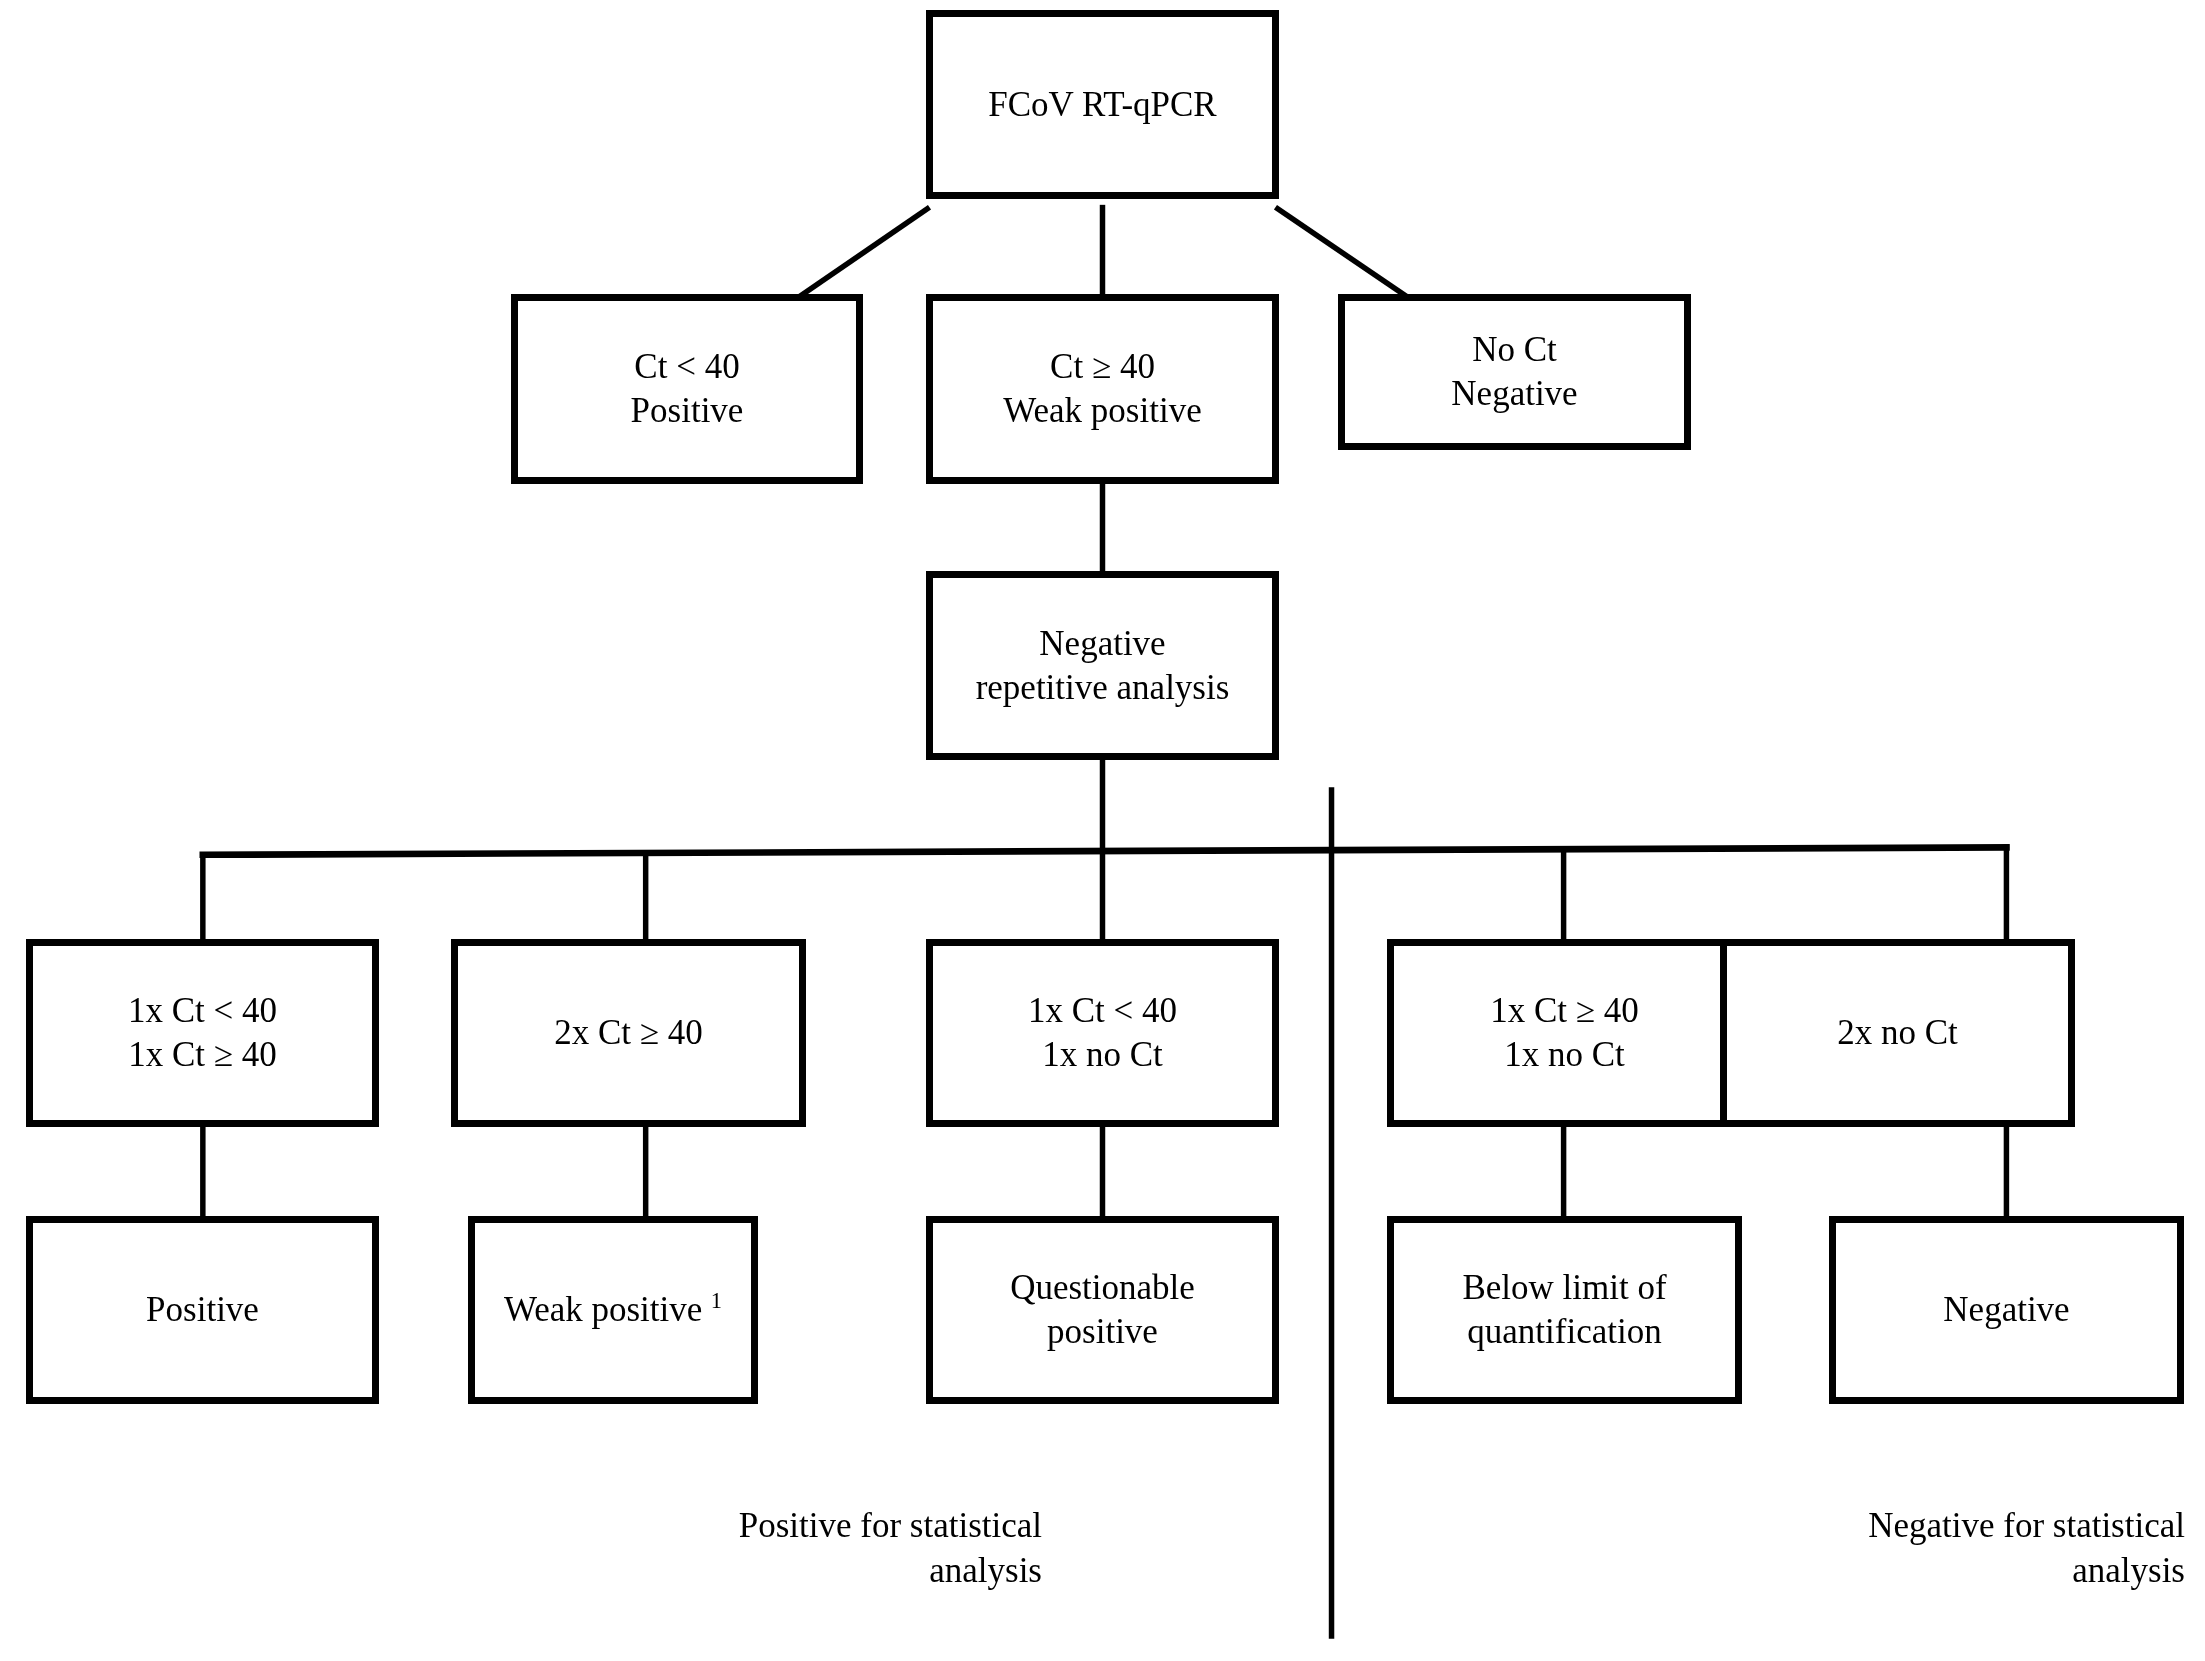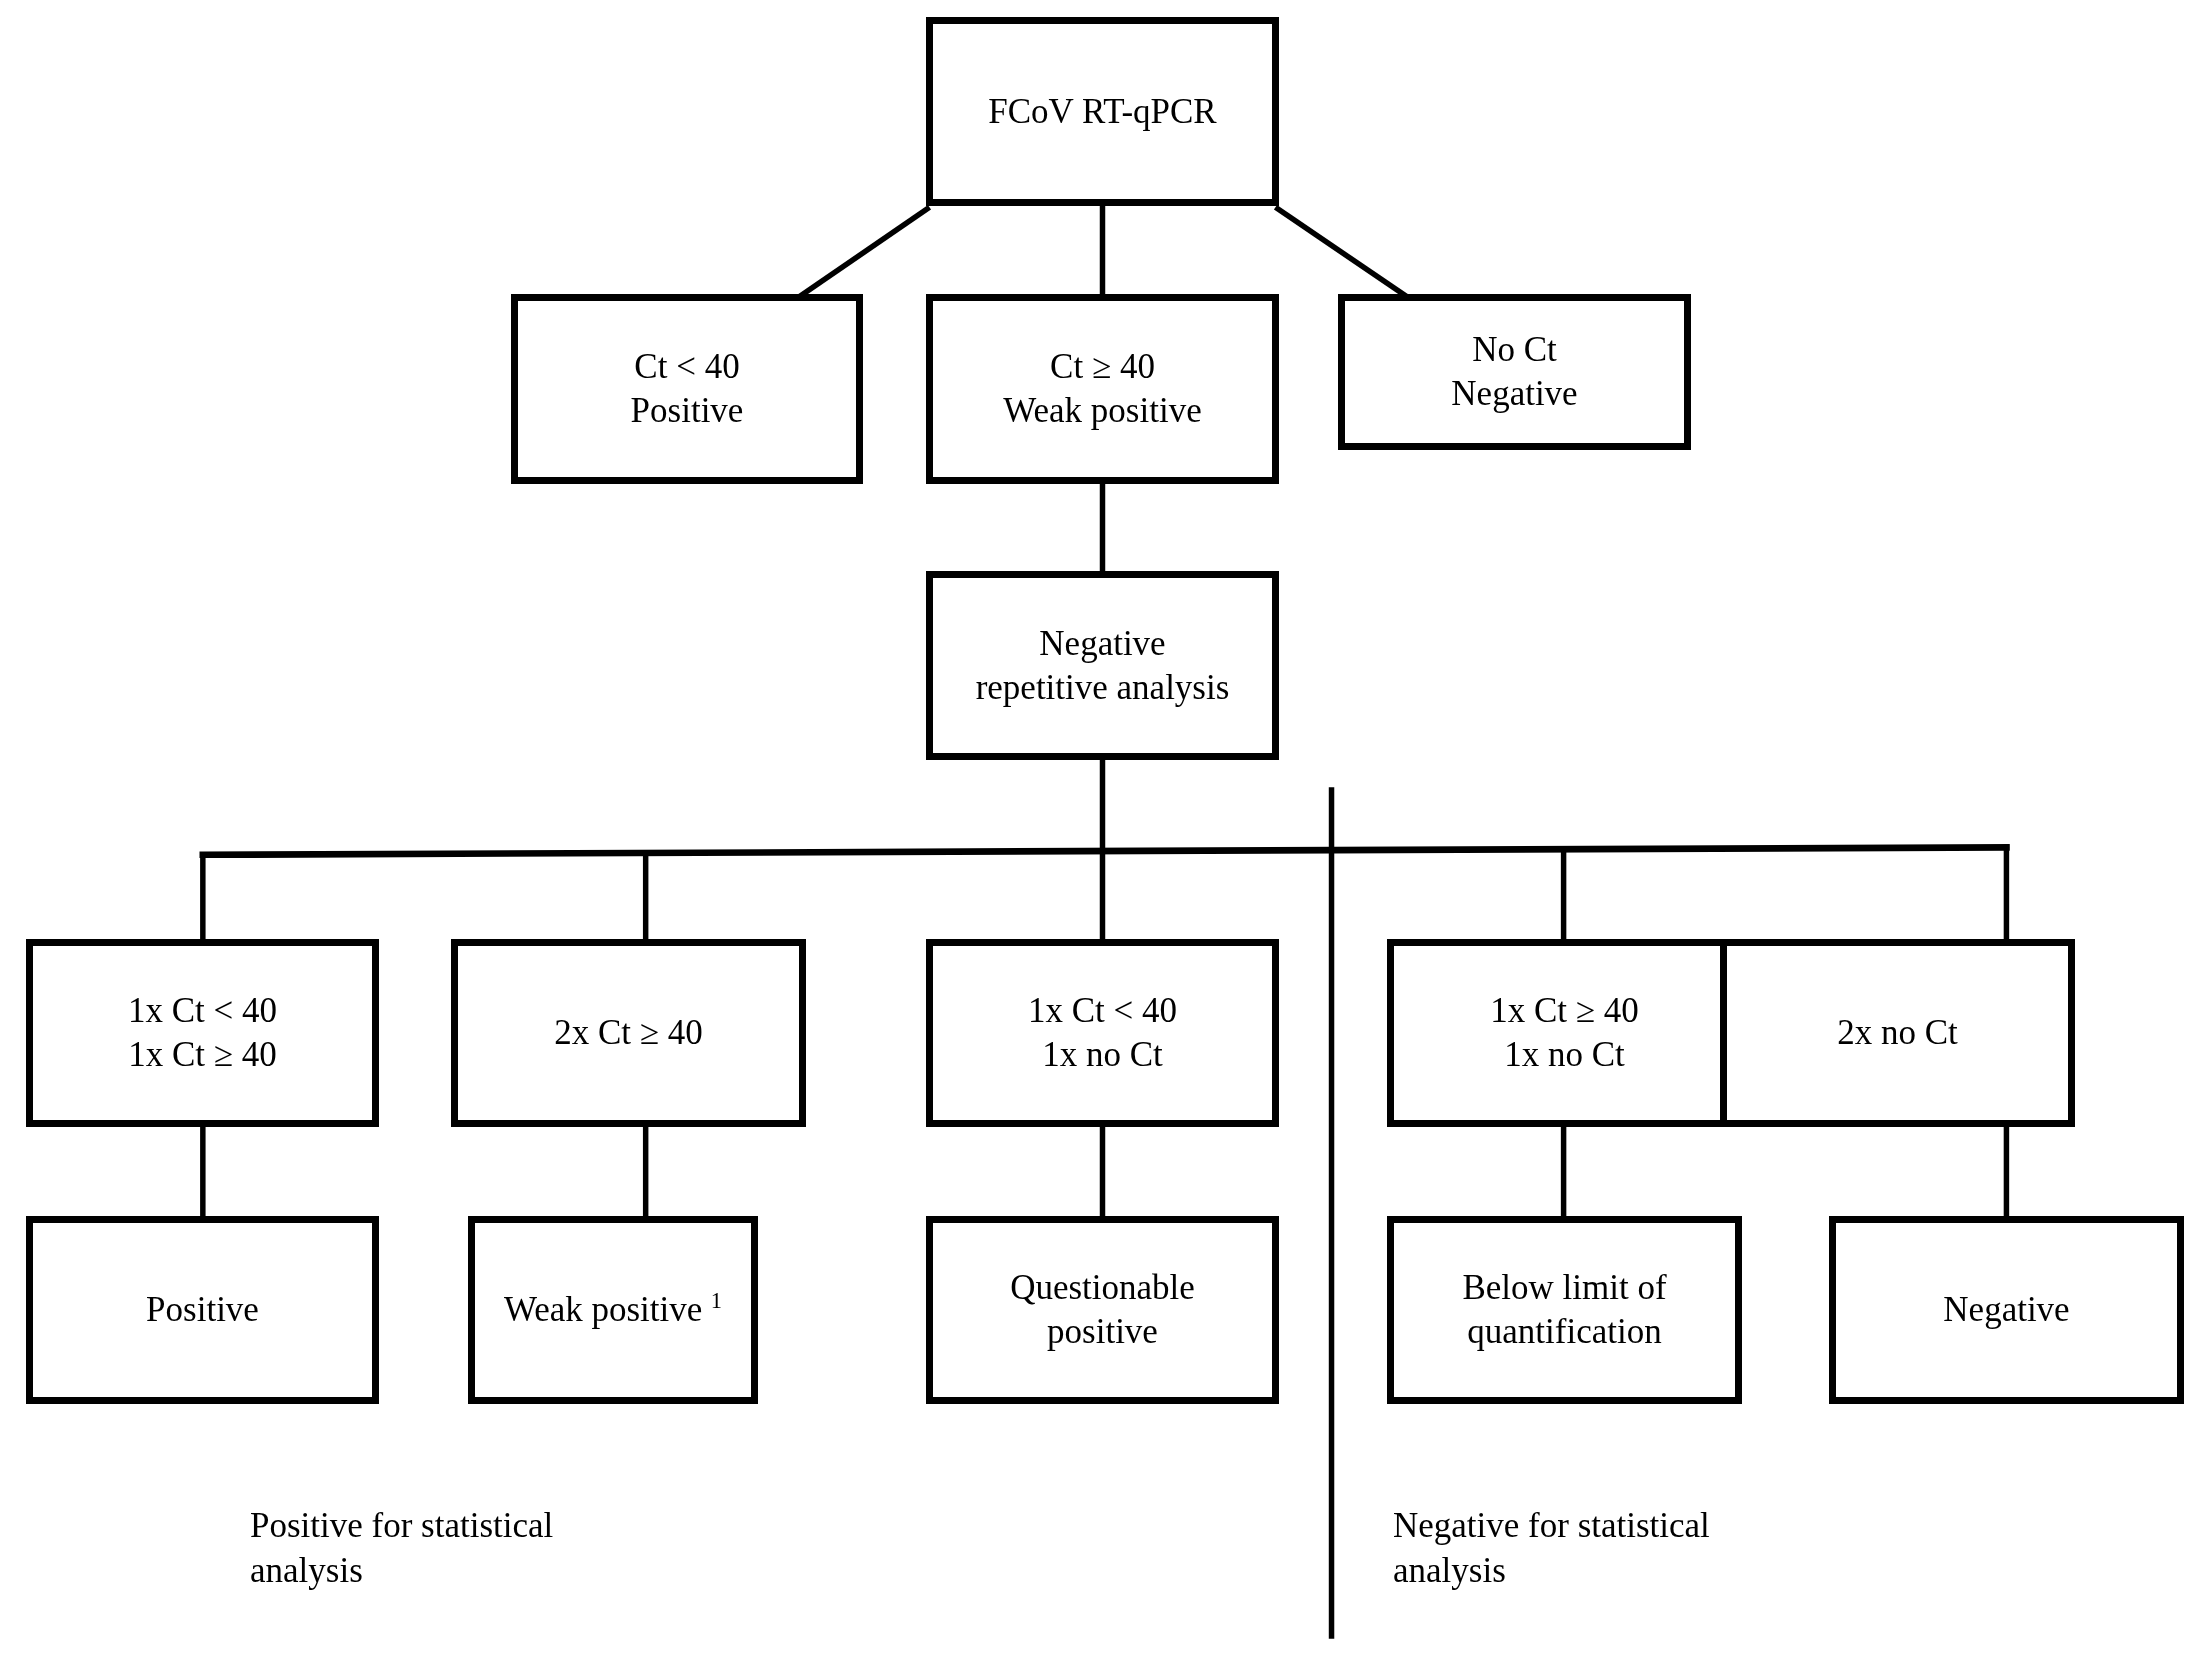--- a/index.html
+++ b/index.html
@@ -8,21 +8,21 @@
     font-family:"Liberation Serif","DejaVu Serif",serif;color:#000000;overflow:hidden;
   }
   .edges{position:absolute;left:0;top:0;width:2205px;height:1662px;}
   .box{
     position:absolute;border:7.3px solid #000000;background:#ffffff;box-sizing:border-box;
     display:flex;flex-direction:column;justify-content:center;align-items:center;
     text-align:center;font-size:35px;line-height:44px;white-space:nowrap;
   }
   .ln{min-height:0;}
   .caption{
-    position:absolute;width:792px;text-align:left;font-size:35px;line-height:45px;
+    position:absolute;width:792px;text-align:right;font-size:35px;line-height:45px;
   }
   sup{font-size:22.5px;margin-left:8.5px;vertical-align:super;line-height:0;}
   sup:empty{display:none;}
 </style>
 </head>
 <body>
 
 <div class="canvas">
 
   <svg class="edges" viewBox="0 0 3620 2728" xmlns="http://www.w3.org/2000/svg">
@@ -38,21 +38,21 @@
     <line x1="2567" y1="1395" x2="2567" y2="1548" stroke="#000" stroke-width="9" stroke-linecap="square"></line>
     <line x1="3294" y1="1391" x2="3294" y2="1548" stroke="#000" stroke-width="9" stroke-linecap="square"></line>
     <line x1="333" y1="1846" x2="333" y2="2002" stroke="#000" stroke-width="9"></line>
     <line x1="1060" y1="1846" x2="1060" y2="2002" stroke="#000" stroke-width="9"></line>
     <line x1="1810" y1="1846" x2="1810" y2="2002" stroke="#000" stroke-width="9"></line>
     <line x1="2567" y1="1846" x2="2567" y2="2002" stroke="#000" stroke-width="9"></line>
     <line x1="3294" y1="1846" x2="3294" y2="2002" stroke="#000" stroke-width="9"></line>
     <line x1="2186" y1="1292" x2="2186" y2="2690" stroke="#000" stroke-width="9"></line>
   </svg>
 
-  <div class="box" style="left:926px;top:17px;width:353px;height:189px">
+  <div class="box" style="left:926px;top:10px;width:353px;height:189px">
     <div class="ln"><span>FCoV RT-qPCR</span></div>
   </div>
 
   <div class="box" style="left:511px;top:294px;width:352px;height:190px">
     <div class="ln"><span>Ct &lt; 40</span></div>
     <div class="ln"><span>Positive</span></div>
   </div>
   <div class="box" style="left:926px;top:294px;width:353px;height:190px">
     <div class="ln"><span>Ct ≥ 40</span></div>
     <div class="ln"><span>Weak positive</span></div>

